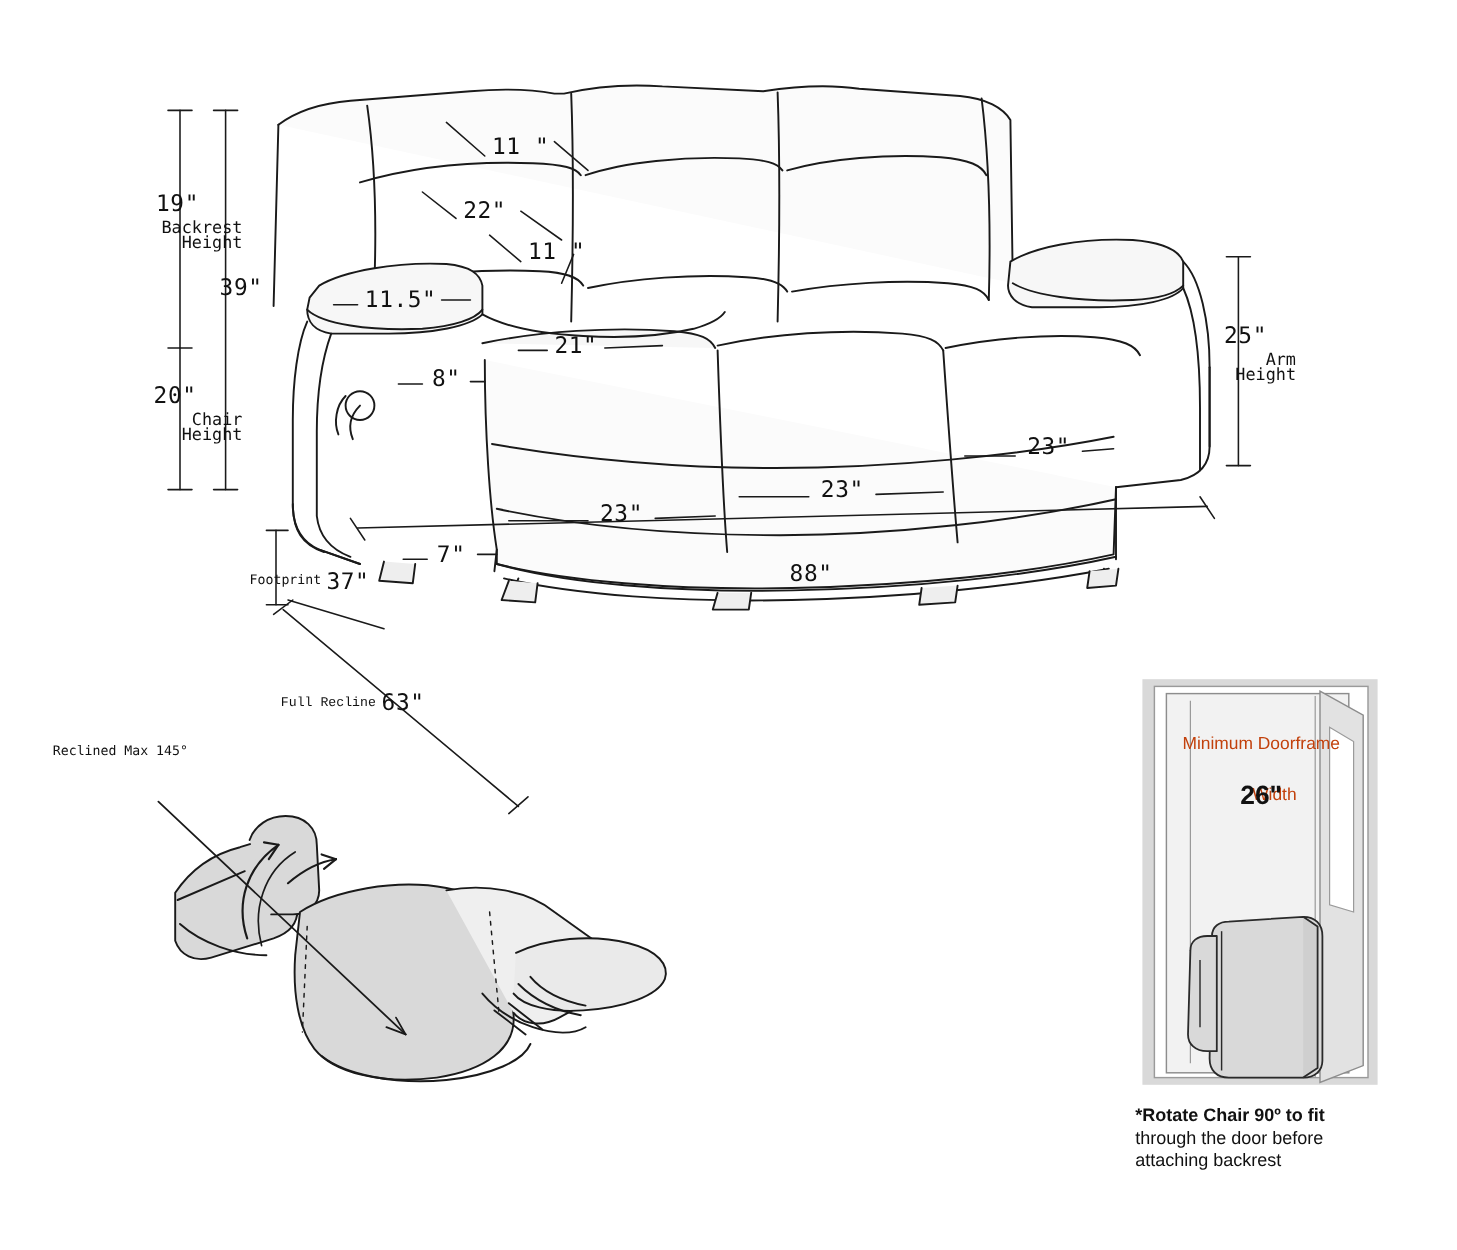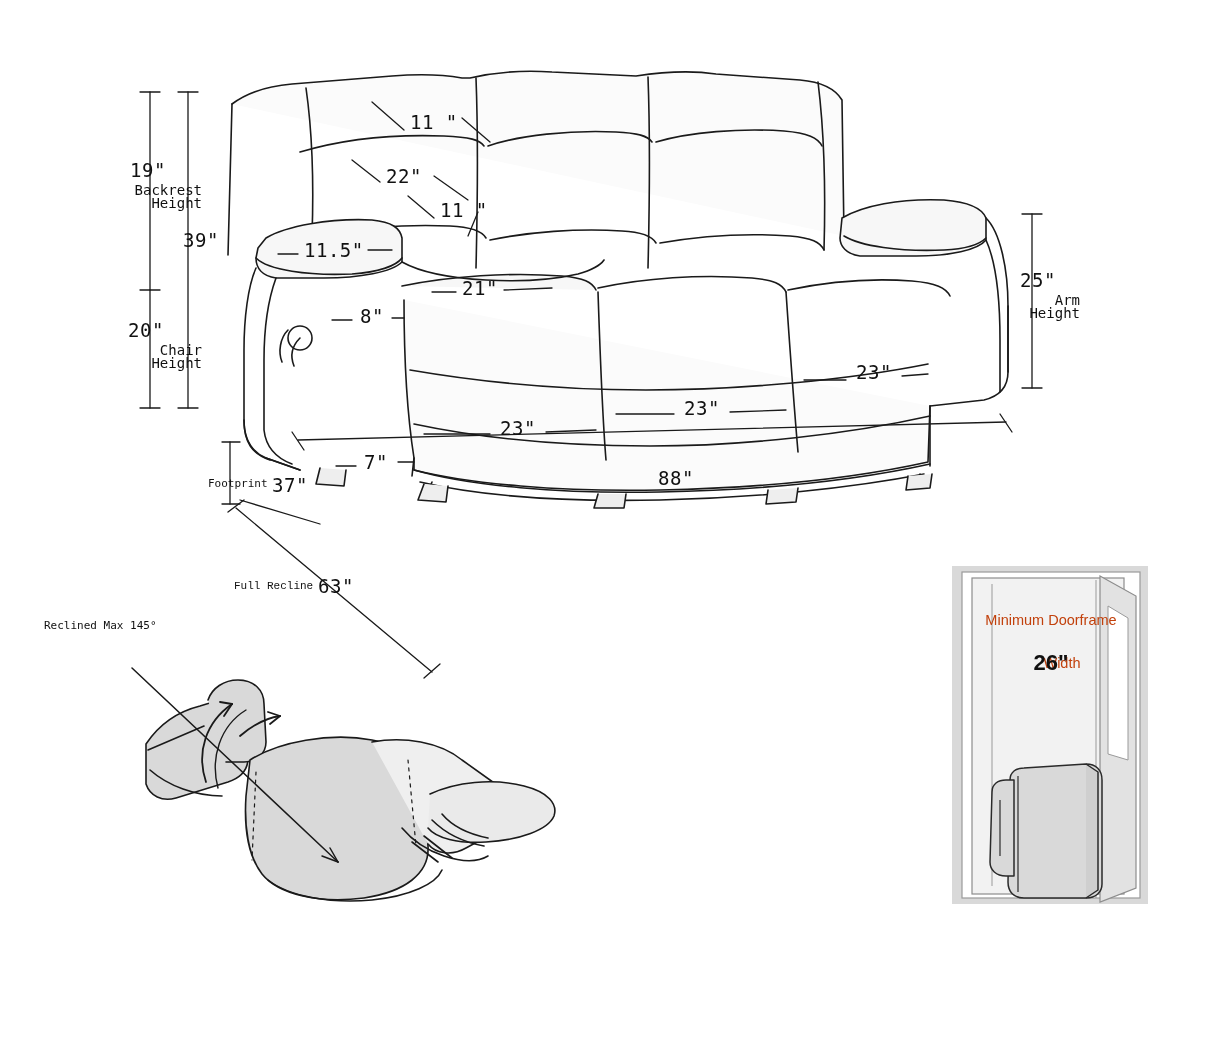--- a/index.html
+++ b/index.html
@@ -320,14 +320,19 @@
 
   <div class="lbl dim-sm" style="left:234px; top:580px;font-family:Liberation Mono, monospace;">Full Recline</div>
   <div class="lbl dim" style="left:318px; top:576px;">63"</div>
 
   <div class="lbl dim-sm" style="left:44px; top:620px;">Reclined Max 145°</div>
 
   <div class="door-cap" style="position:absolute; left:966px; top:612px; width:170px;">Minimum Doorframe</div>
   <div class="door-cap" style="position:absolute; left:977px; top:629px; width:170px;margin-top:26px;">Width</div>
   <div class="door-num" style="position:absolute; left:966px; top:650px; width:170px;">26"</div>
 
+  <div class="note-sans" style="position:absolute; left:946px; top:920px; width:212px;">
+    <b>*Rotate Chair 90º to fit</b><br>
+    <span>through the door before</span><br>
+    <span>attaching backrest</span>
+  </div>
 
 </div>
 
 </body></html>

